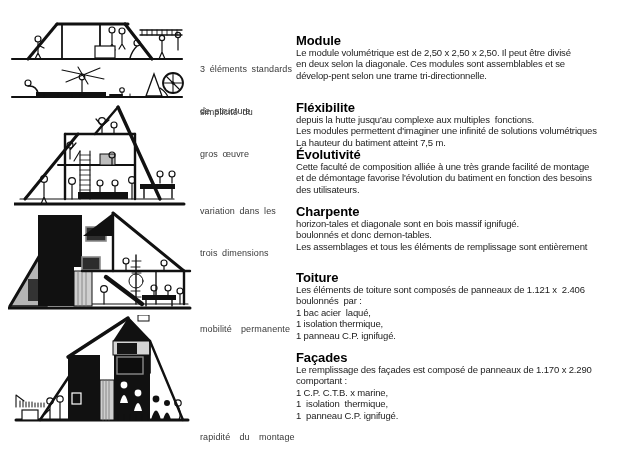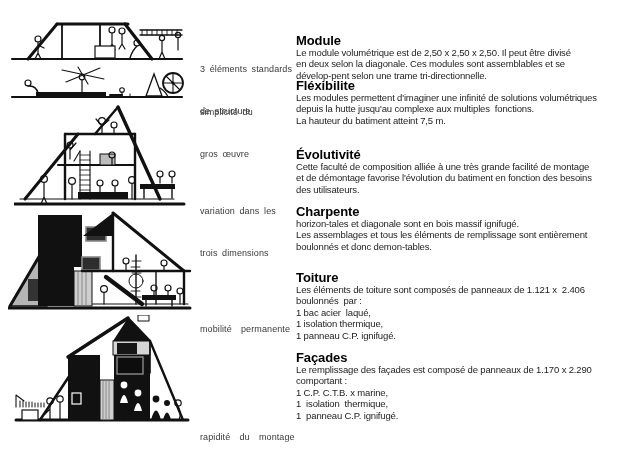--- a/index.html
+++ b/index.html
@@ -251,39 +251,39 @@
     <div>rapidité  du  montage</div>
   </div>
 
   <div class="section" style="top:35px">
     <div class="hd">Module</div>
     <div class="ln">Le module volumétrique est de 2,50 x 2,50 x 2,50. Il peut être divisé</div>
     <div class="ln">en deux selon la diagonale. Ces modules sont assemblables et se</div>
     <div class="ln">dévelop-pent selon une trame tri-directionnelle.</div>
   </div>
 
-  <div class="section" style="top:80px">
+  <div class="section" style="top:102px">
     <div class="hd">Fléxibilite</div>
+    <div class="ln">depuis la hutte jusqu'au complexe aux multiples  fonctions.</div>
     <div class="ln">Les modules permettent d'imaginer une infinité de solutions volumétriques</div>
-    <div class="ln">depuis la hutte jusqu'au complexe aux multiples  fonctions.</div>
     <div class="ln">La hauteur du batiment atteint 7,5 m.</div>
   </div>
 
   <div class="section" style="top:149px">
     <div class="hd">Évolutivité</div>
     <div class="ln">Cette faculté de composition alliée à une très grande facilité de montage</div>
     <div class="ln">et de démontage favorise l'évolution du batiment en fonction des besoins</div>
     <div class="ln">des utilisateurs.</div>
   </div>
 
   <div class="section" style="top:206px">
     <div class="hd">Charpente</div>
     <div class="ln">horizon-tales et diagonale sont en bois massif ignifugé.</div>
+    <div class="ln">boulonnés et donc demon-tables.</div>
     <div class="ln">Les assemblages et tous les éléments de remplissage sont entièrement</div>
-    <div class="ln">boulonnés et donc demon-tables.</div>
   </div>
 
   <div class="section" style="top:272px">
     <div class="hd">Toiture</div>
     <div class="ln">Les éléments de toiture sont composés de panneaux de 1.121 x  2.406</div>
     <div class="ln">boulonnés  par :</div>
     <div class="ln">1 bac acier  laqué,</div>
     <div class="ln">1 isolation thermique,</div>
     <div class="ln">1 panneau C.P. ignifugé.</div>
   </div>

